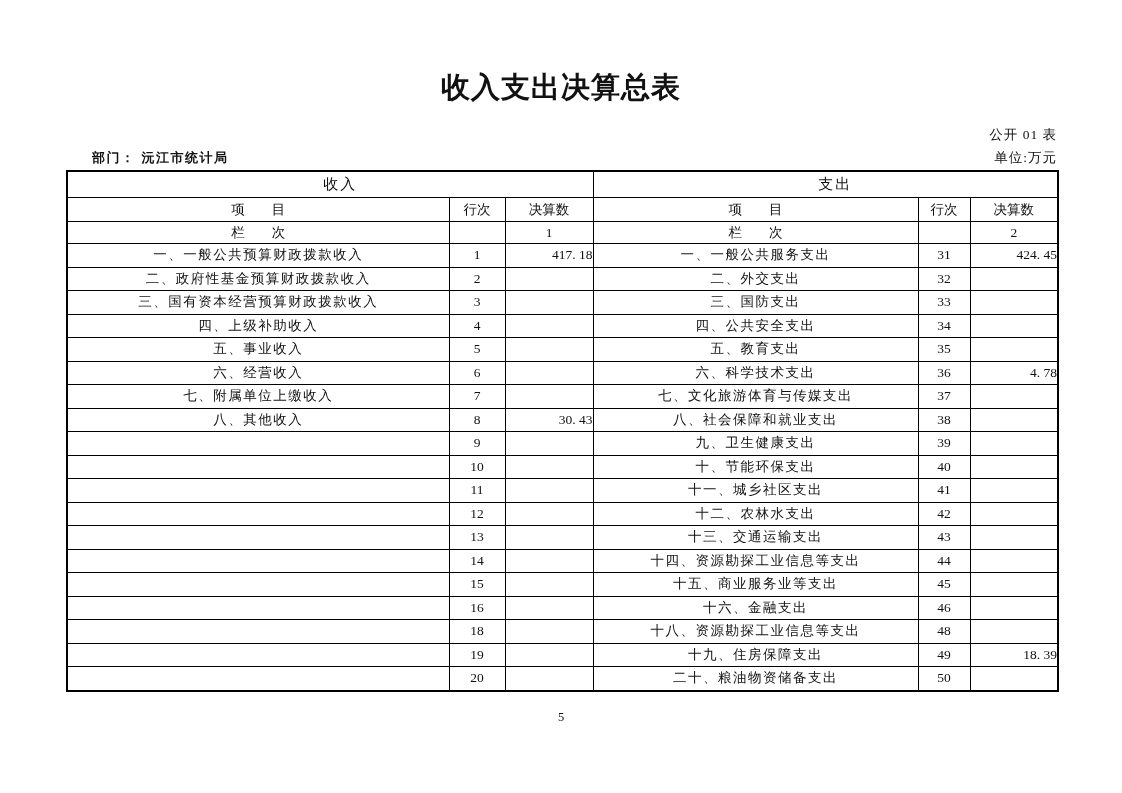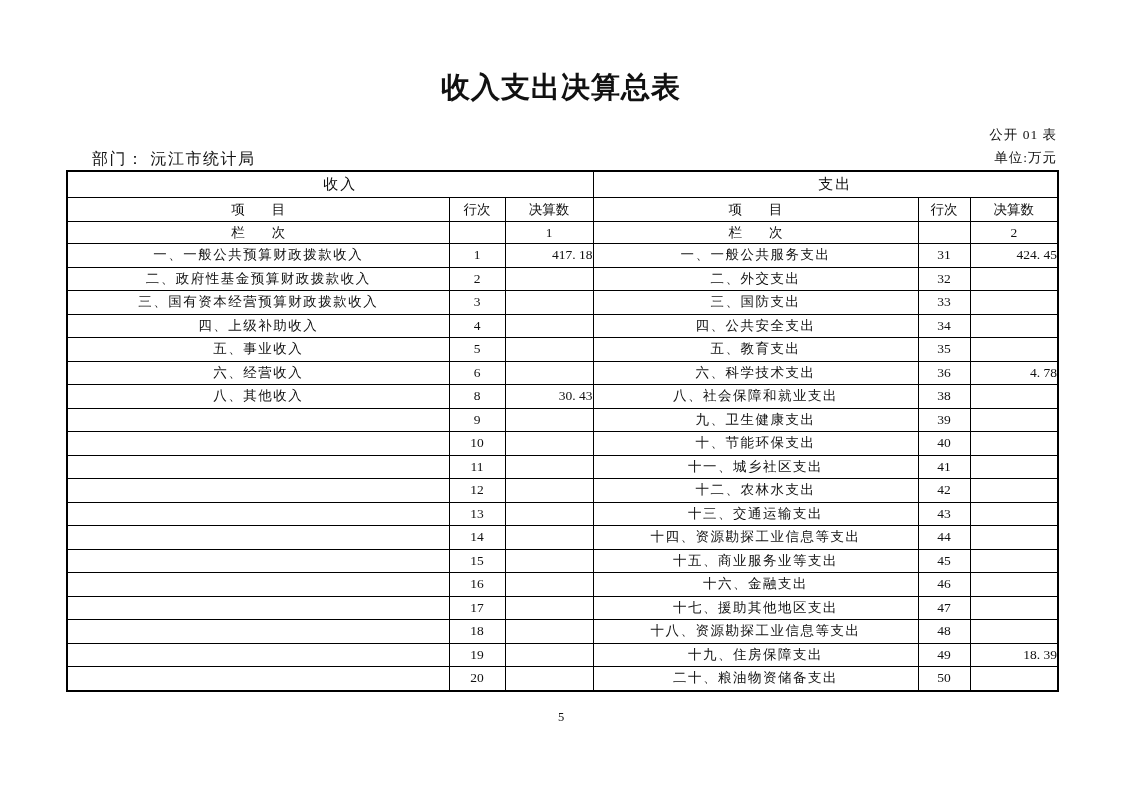--- a/index.html
+++ b/index.html
@@ -27,22 +27,23 @@
     position: absolute;
     top: 126px;
     right: 65px;
     font-size: 13.5px;
     letter-spacing: 1px;
   }
   .dept-line {
     position: absolute;
     top: 149px;
     left: 92px;
-    font-size: 16px;
+    font-size: 13px;
     letter-spacing: 1.5px;
+    font-weight: bold;
   }
   .dept-line .dept-name { margin-left: 6px; }
   .unit {
     position: absolute;
     top: 149px;
     right: 65px;
     font-size: 13.5px;
     letter-spacing: 1px;
   }
   table.summary {
@@ -179,20 +180,28 @@
 
   <tr>
     <td class="item">六、经营收入</td>
     <td class="line">6</td>
     <td class="amount"></td>
     <td class="item">六、科学技术支出</td>
     <td class="line">36</td>
     <td class="amount">4. 78</td>
   </tr>
 
+  <tr>
+    <td class="item">七、附属单位上缴收入</td>
+    <td class="line">7</td>
+    <td class="amount"></td>
+    <td class="item">七、文化旅游体育与传媒支出</td>
+    <td class="line">37</td>
+    <td class="amount"></td>
+  </tr>
 
   <tr>
     <td class="item">八、其他收入</td>
     <td class="line">8</td>
     <td class="amount">30. 43</td>
     <td class="item">八、社会保障和就业支出</td>
     <td class="line">38</td>
     <td class="amount"></td>
   </tr>
 
@@ -261,28 +270,20 @@
 
   <tr>
     <td class="item"></td>
     <td class="line">16</td>
     <td class="amount"></td>
     <td class="item">十六、金融支出</td>
     <td class="line">46</td>
     <td class="amount"></td>
   </tr>
 
-  <tr>
-    <td class="item"></td>
-    <td class="line">17</td>
-    <td class="amount"></td>
-    <td class="item">十七、援助其他地区支出</td>
-    <td class="line">47</td>
-    <td class="amount"></td>
-  </tr>
 
   <tr>
     <td class="item"></td>
     <td class="line">18</td>
     <td class="amount"></td>
     <td class="item">十八、资源勘探工业信息等支出</td>
     <td class="line">48</td>
     <td class="amount"></td>
   </tr>
 

